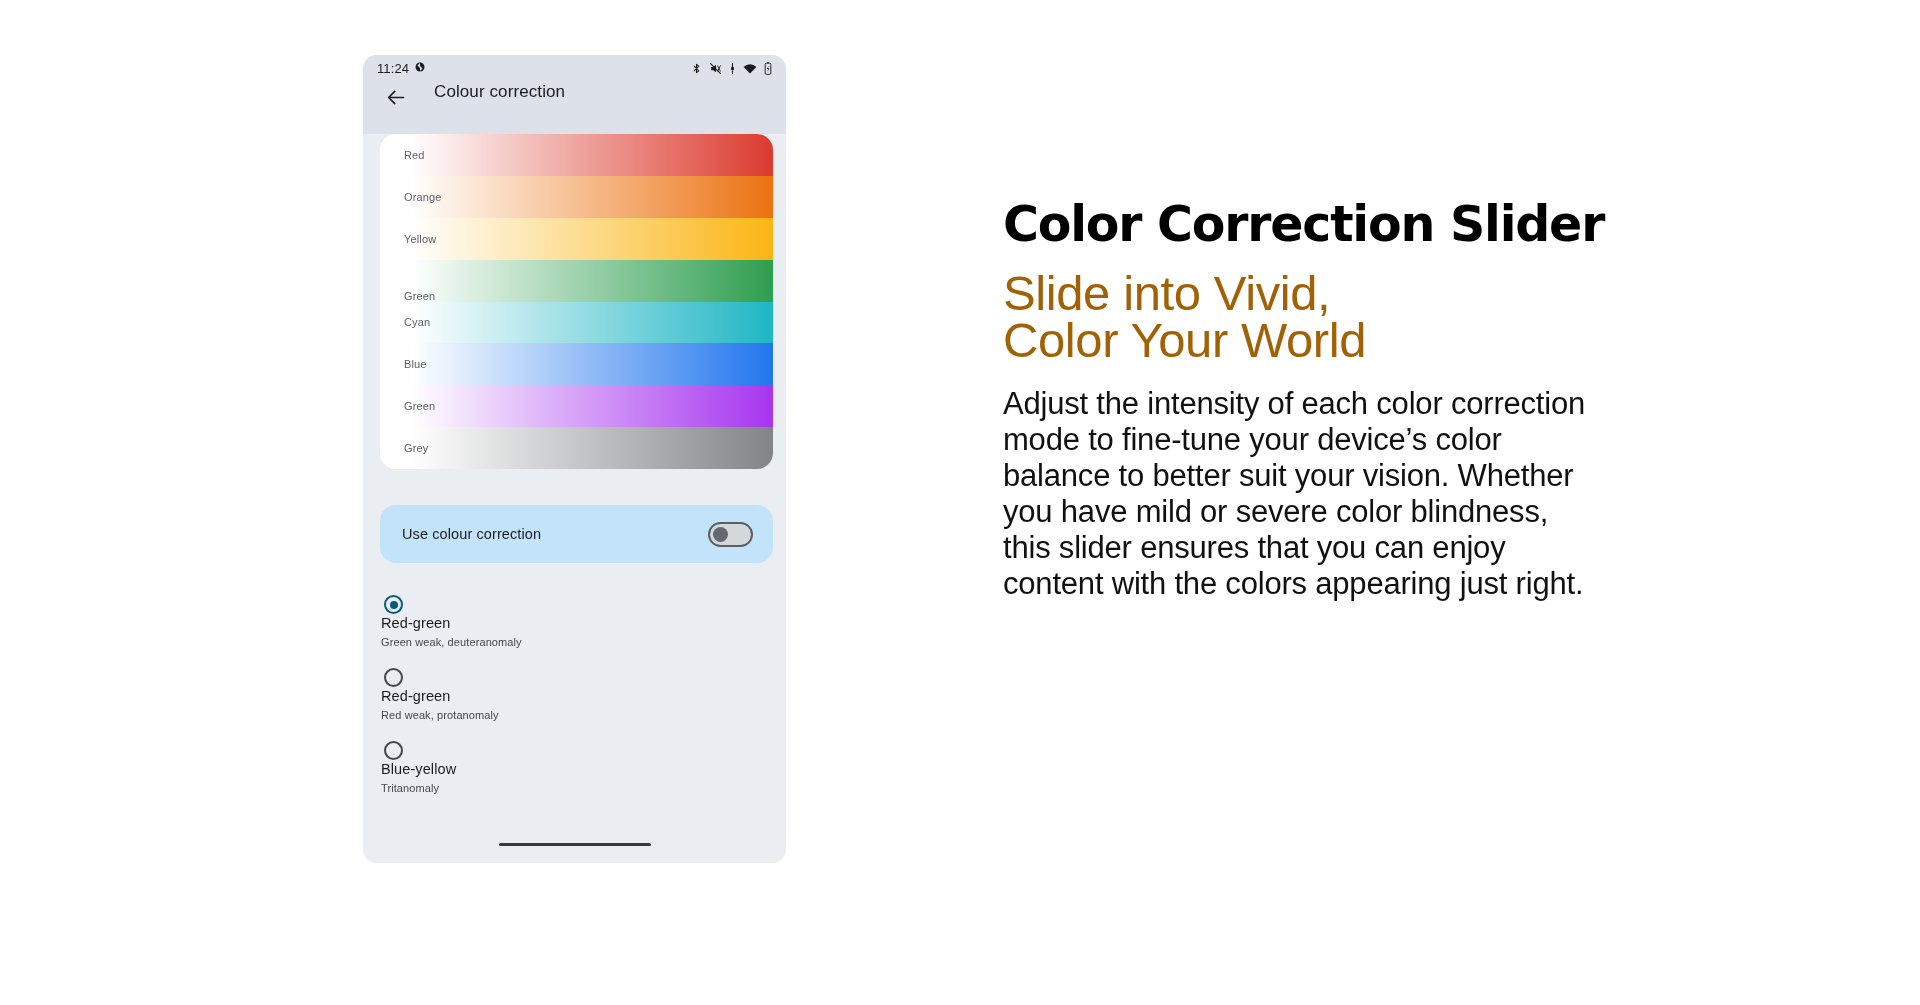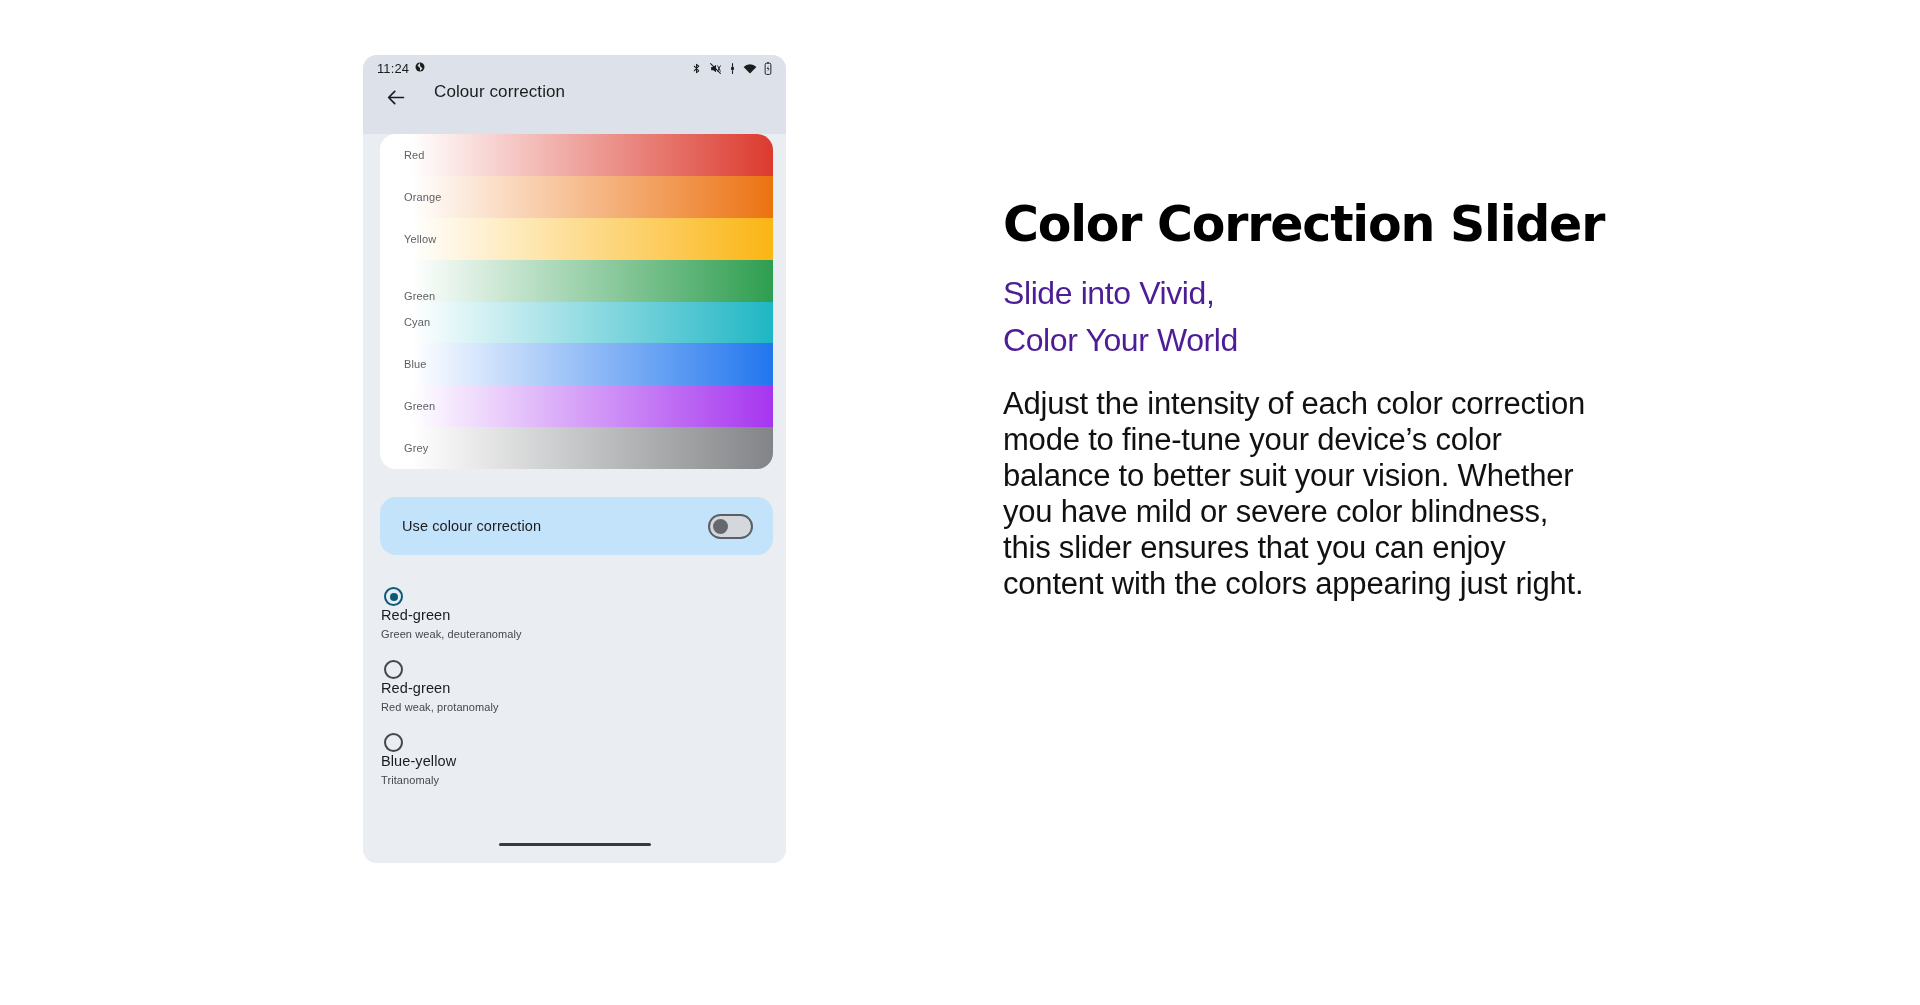--- a/index.html
+++ b/index.html
@@ -70,21 +70,21 @@
     display: flex; align-items: center;
   }
   .band-label {
     position: relative; z-index: 2;
     font-size: 11px; color: #5c5f66;
     padding-left: 24px; letter-spacing: .15px;
   }
 
   
   .toggle-row {
-    margin: 28px 13px 0 17px;
+    margin: 36px 13px 0 17px;
     height: 58px;
     background: #c3e3fb;
     border-radius: 16px;
     display: flex; align-items: center;
     padding: 0 20px 0 22px;
   }
   .toggle-label { font-size: 14.5px; color: #1b1c1e; letter-spacing: .1px; }
   .switch {
     margin-left: auto;
     width: 45px; height: 25px;
@@ -138,22 +138,22 @@
     left: 1003px; top: 196px; width: 700px;
   }
   .headline {
     font-family: "DejaVu Sans", sans-serif;
     font-weight: 700;
     font-size: 49px; line-height: 58px;
     color: #000; letter-spacing: -1.2px;
     white-space: nowrap;
   }
   .subhead {
-    font-size: 32px; line-height: 47px;
-    color: #4c1d95; margin-top: 16px; letter-spacing: -.4px;
+    font-size: 49px; line-height: 47px;
+    color: #a16207; margin-top: 16px; letter-spacing: -.4px;
   }
   .bodycopy {
     font-size: 31px; line-height: 36px;
     color: #111; margin-top: 22px; letter-spacing: -.2px;
     max-width: 590px;
   }
 </style>
 <style>.radio-item.selected .radio-mark::after{background:#0b5b77;}</style></head>
 <body>
 

